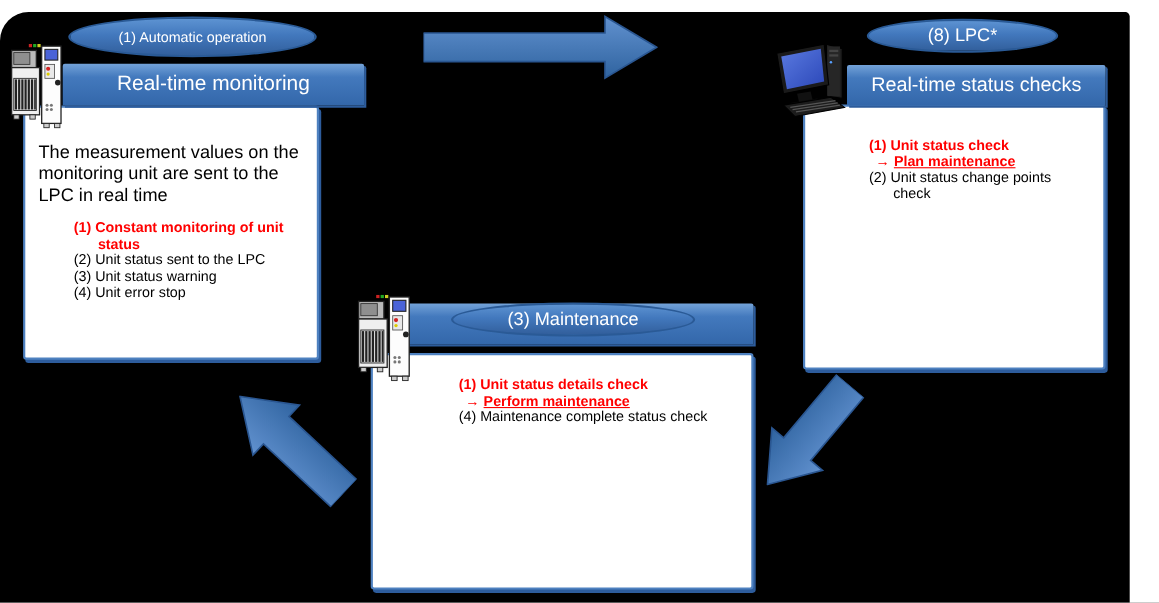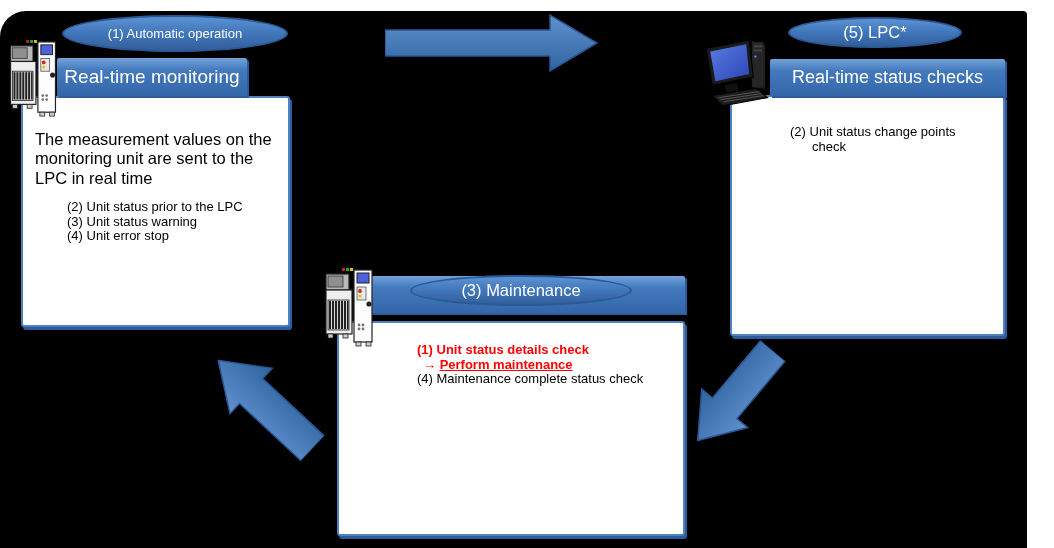--- a/index.html
+++ b/index.html
@@ -24,21 +24,21 @@
   .badge2{left:788px;top:17px;width:170px;height:27px;font-size:16.5px;}
   .badge3{left:410px;top:251px;width:218px;height:27px;font-size:16.5px;margin-top:24px;}
   
   .hdr{
     position:absolute;z-index:3;color:#ffffff;text-align:center;
     background:linear-gradient(180deg,#73a2d8 0%,#4379bd 32%,#3367aa 100%);
     border-radius:2px 2px 0 0;
     display:flex;align-items:center;justify-content:center;
     box-shadow:2px 2px 0 #2d5c9c;
   }
-  .hdr1{left:57px;top:58px;width:190px;height:38px;font-size:19px;}
+  .hdr1{left:57px;top:58px;width:274px;height:38px;font-size:19px;}
   .hdr2{left:770px;top:59px;width:235px;height:37px;font-size:18px;}
   .hdr3{left:368px;top:276px;width:317px;height:37px;font-size:19px;}
   
   .box{
     position:absolute;z-index:2;background:#ffffff;
     border:2px solid #4e81c0;border-radius:3px;
     box-shadow:2px 3px 0 #2d5c9c;color:#000000;
   }
   .box1{left:21px;top:96px;width:265px;height:227px;}
   .box2{left:730px;top:95px;width:271px;height:237px;}
@@ -73,43 +73,55 @@
 
 <div class="badge badge1">
   <span>(1) Automatic operation</span>
 </div>
 <div class="hdr hdr1">
   <span>Real-time monitoring</span>
 </div>
 <div class="box box1">
   <div class="body-text bt1">The measurement values on the monitoring unit are sent to the LPC in real time</div>
   <div class="ilist il1">
+    <div class="li red">
+      <span>(1)</span>
+      <span>Constant monitoring of unit status</span>
+    </div>
     <div class="li">
       <span>(2)</span>
-      <span>Unit status prior to the LPC</span>
+      <span>Unit status sent to the LPC</span>
     </div>
     <div class="li">
       <span>(3)</span>
       <span>Unit status warning</span>
     </div>
     <div class="li">
       <span>(4)</span>
       <span>Unit error stop</span>
     </div>
   </div>
 </div>
 
 <div class="badge badge2">
-  <span>(5) LPC*</span>
+  <span>(8) LPC*</span>
 </div>
 <div class="hdr hdr2">
   <span>Real-time status checks</span>
 </div>
 <div class="box box2">
   <div class="ilist il2">
+    <div class="li red">
+      <span>(1)</span>
+      <span>Unit status check</span>
+      <div class="subline">
+        <span>→</span>
+        <span class="sub-text">Plan maintenance</span>
+      </div>
+    </div>
     <div class="li">
       <span>(2)</span>
       <span>Unit status change points check</span>
     </div>
   </div>
 </div>
 
 <div class="badge badge3">
   <span>(3) Maintenance</span>
 </div>

